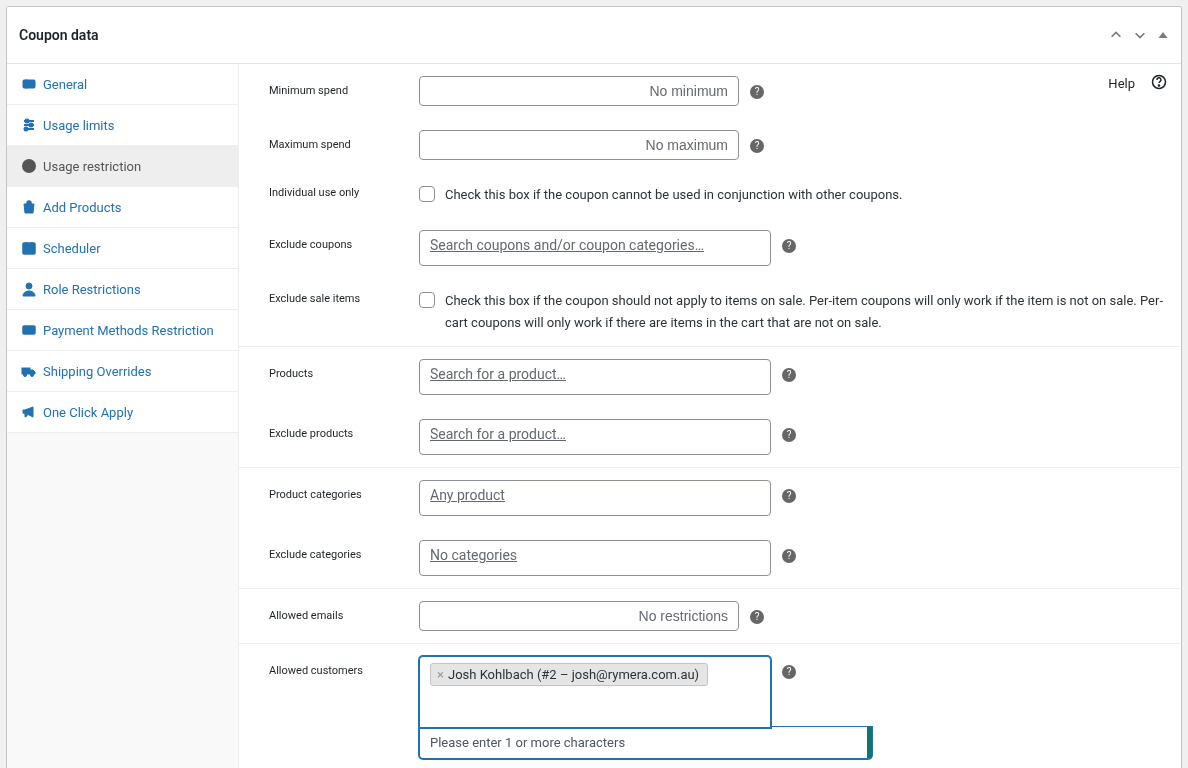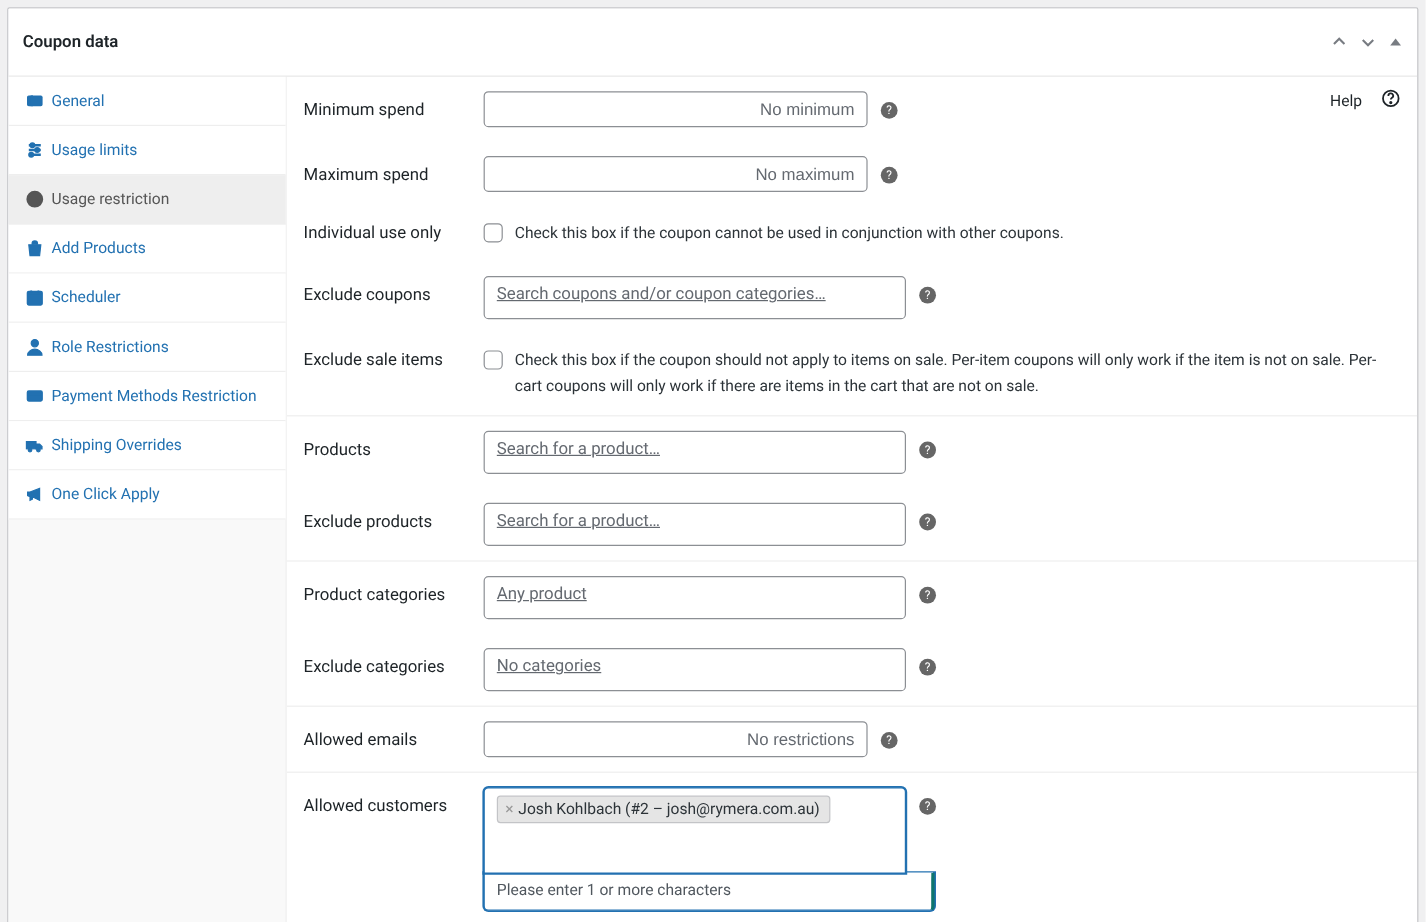--- a/index.html
+++ b/index.html
@@ -89,22 +89,23 @@
     align-items: flex-start;
     padding: 12px 14px;
   }
   .form-section-divider {
     border-bottom: 1px solid #eee;
   }
   .form-label {
     width: 150px;
     flex-shrink: 0;
     padding-top: 8px;
-    font-size: 14px;
+    font-size: 11px;
     color: #1d2327;
+    margin-left: 16px;
   }
   .form-label.checkbox-label { padding-top: 2px; }
   .form-field {
     flex: 1;
     display: flex;
     align-items: flex-start;
     gap: 10px;
   }
   .text-input {
     width: 320px;
@@ -170,26 +171,26 @@
     color: #2c3338;
     margin-bottom: 4px;
   }
   .tag-remove {
     color: #999;
     font-size: 13px;
     cursor: pointer;
     line-height: 1;
   }
   .dropdown-below {
-    width: 376px;
+    width: 453px;
     padding: 8px 10px;
     font-size: 13px;
     color: #50575e;
     border-left: 1px solid #2271b1;
-    border-right: 3px solid #0f766e;
+    border-right: 5px solid #0f766e;
     border-bottom: 1px solid #2271b1;
     box-shadow: 0 0 0 1px #2271b1;
     border-bottom-left-radius: 4px;
     border-bottom-right-radius: 4px;
     background:#fff;
     margin-top:-1px;
   }
   .allowed-customers-field { display:block; }
   .allowed-customers-box { min-height: 72px; border-bottom-left-radius:0; border-bottom-right-radius:0;}
   .field-and-help { display:flex; align-items:flex-start; gap:10px; }

